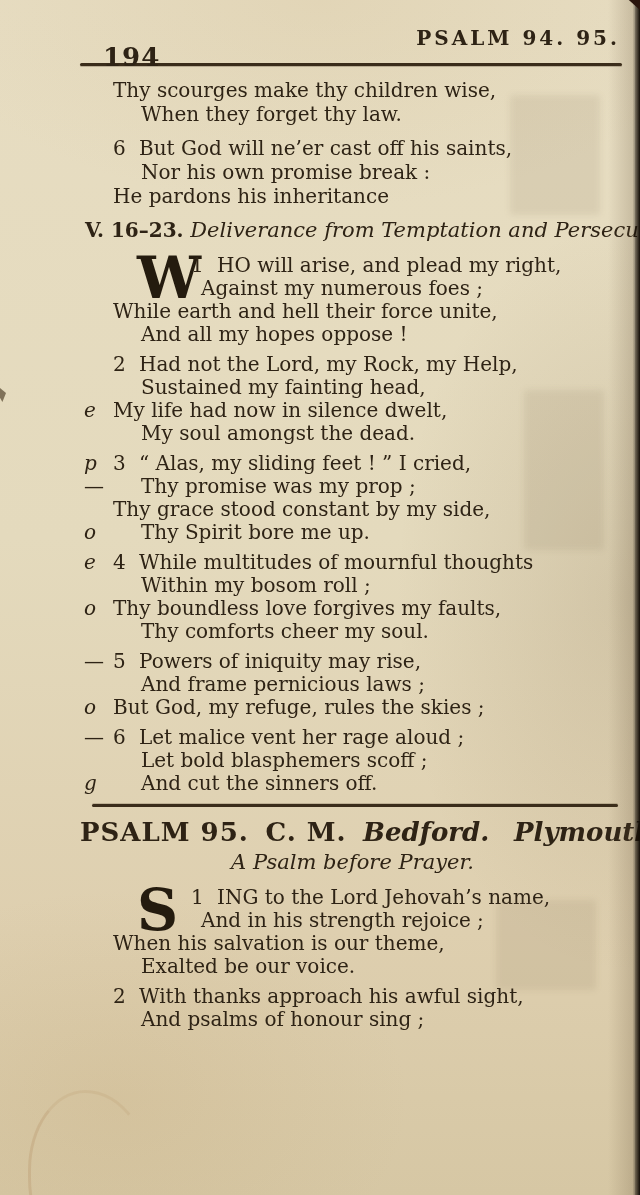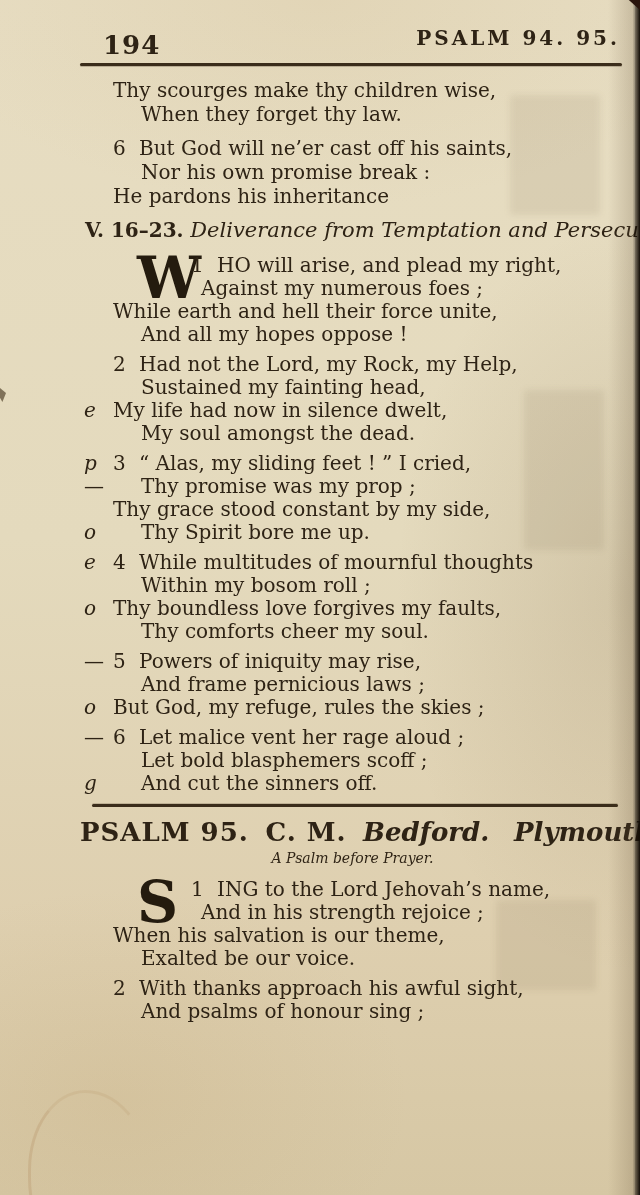--- a/index.html
+++ b/index.html
@@ -23,21 +23,21 @@
     clip-path:polygon(30% 0,100% 0,100% 100%);}
   .speck-left{position:absolute;left:0px;top:388px;width:6px;height:14px;background:#4a3a24;
     opacity:.65;clip-path:polygon(0 0,100% 35%,40% 100%,0 70%);}
   .stain-bottom-left{position:absolute;left:28px;top:1090px;width:120px;height:170px;
     border:3px solid rgba(160,110,60,.18);border-radius:50% 60% 40% 55%;
     border-right-color:transparent;border-top-color:rgba(160,110,60,.10);}
   .smudge{position:absolute;background:rgba(110,90,55,.10);filter:blur(3px);border-radius:4px;}
 
   
   .running-head{position:relative;margin:26px 20px 0 85px;height:32px;}
-  .page-number{position:absolute;left:18px;top:4px;font-size:26px;font-weight:bold;letter-spacing:1px;}
+  .page-number{position:absolute;left:18px;top:16px;font-size:26px;font-weight:bold;letter-spacing:1px;}
   .head-title{text-align:right;font-size:20px;font-weight:bold;letter-spacing:3px;}
   .head-rule{margin:5px 18px 0 80px;height:3px;background:#3a2c1a;border-radius:2px;
     box-shadow:0 1px 0 rgba(58,44,26,.25);}
   .mid-rule{margin:9px 22px 0 92px;height:3px;background:#35281747;border-radius:2px;
     background:#3a2c1a;box-shadow:0 -1px 0 rgba(58,44,26,.2);}
 
   
   .text-col{margin:12px 28px 0 113px;font-size:20px;line-height:23px;}
   .sec1{line-height:24px;}
   .stanza{position:relative;margin:0 0 10px 0;}
@@ -57,21 +57,21 @@
   .sec-head .mt{letter-spacing:2px;}
   .sec-head .sc{font-variant:small-caps;letter-spacing:2px;}
   .sec-head .tune{font-style:italic;font-weight:bold;letter-spacing:1px;}
   .sec-head .mk{font-weight:bold;}
   .sec-sub{margin:2px 18px 0 85px;text-align:center;font-size:21px;font-style:italic;
     white-space:nowrap;}
   .sec-sub .ref{font-style:normal;font-weight:bold;font-size:20px;}
   .psalm-head{margin:10px 16px 0 80px;text-align:center;font-size:26px;white-space:nowrap;}
   .psalm-head .pt{font-weight:bold;letter-spacing:1px;}
   .psalm-head .tune{font-style:italic;font-weight:bold;}
-  .psalm-sub{margin:3px 20px 0 85px;text-align:center;font-size:14px;font-style:italic;}
+  .psalm-sub{margin:3px 20px 0 85px;text-align:center;font-size:21px;font-style:italic;}
 </style>
 </head>
 <body>
 
 <div class="page">
 
   <div class="running-head">
     <span class="page-number">194</span>
     <div class="head-title">PSALM 94. 95.</div>
   </div>

